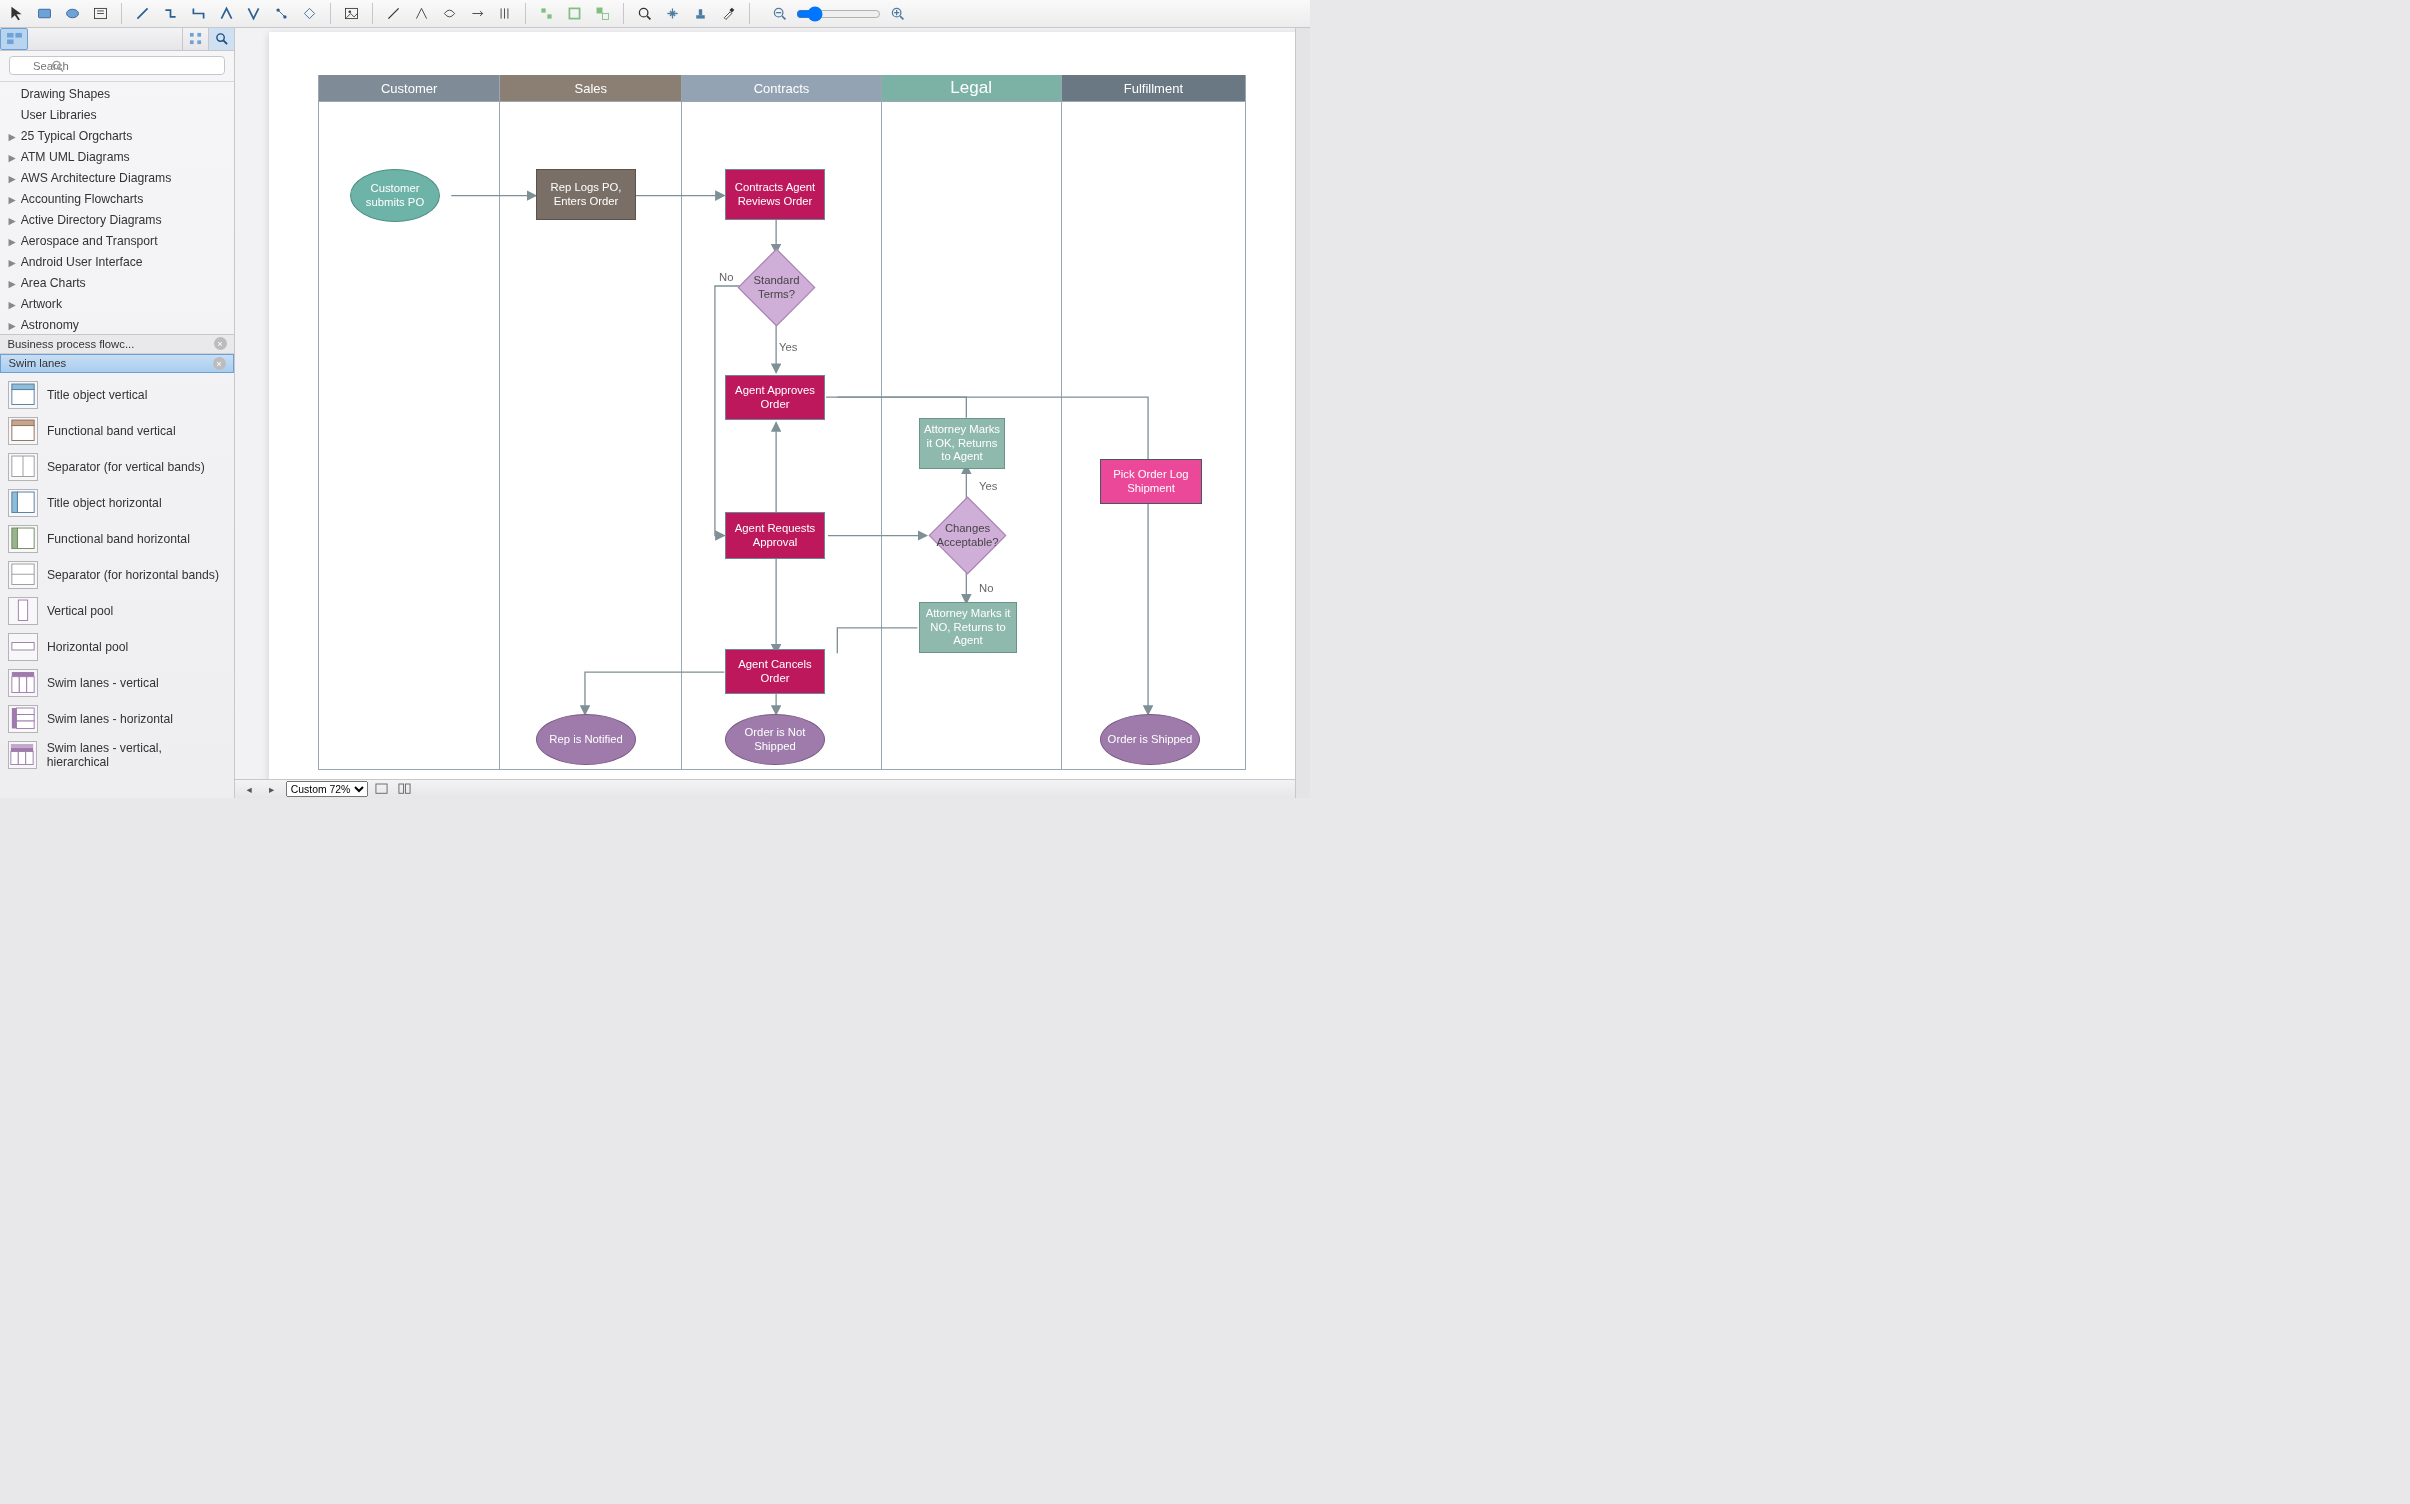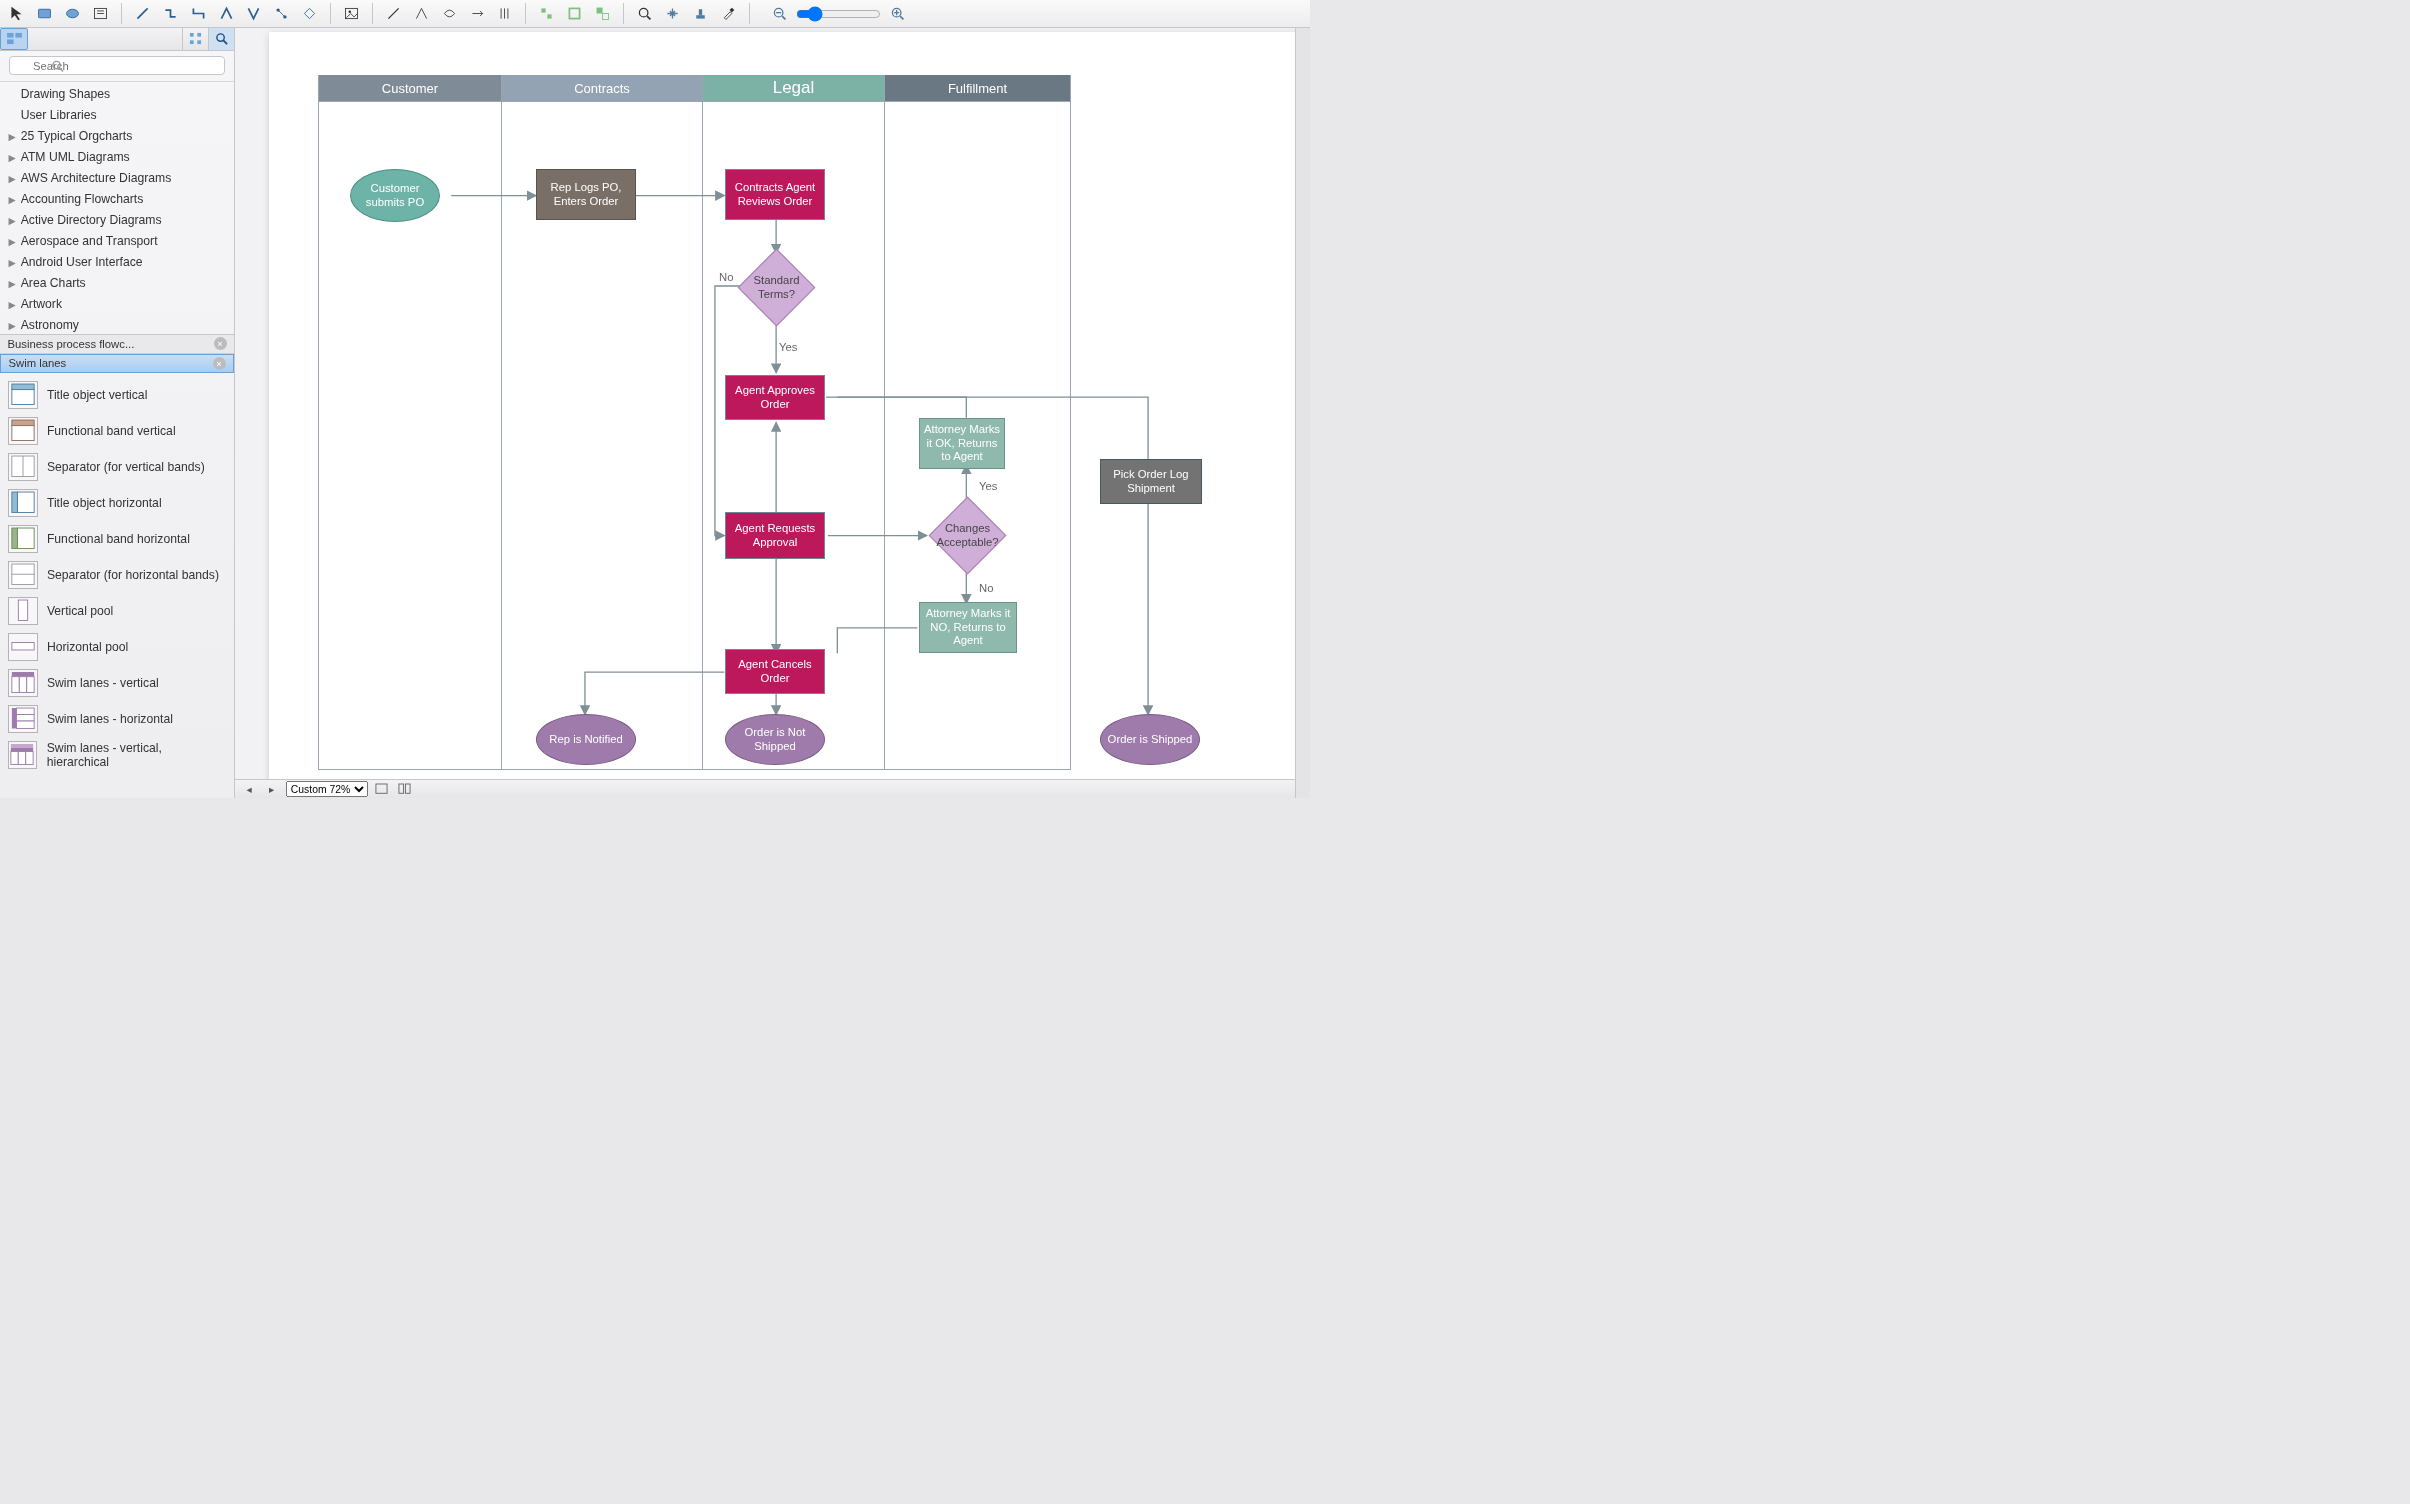--- a/index.html
+++ b/index.html
@@ -61,21 +61,21 @@
   .pool-title { height: 32px; background: #a9bbcc; border: 0.9px solid #6e859b; display: flex; align-items: center; justify-content: center; color: #283746; font-size: 14px; }
   .lanes { display: flex; }
   .lane-head { height: 26px; display: flex; align-items: center; justify-content: center; color: #fff; font-size: 13px; }
   .lane { position: relative; border-right: 0.9px solid #9aa7b3; }
   .lane:first-child { border-left: 0.9px solid #9aa7b3; margin-left: 8px; }
   .lane-body { height: 669px; border-top: 0.9px solid #9aa7b3; border-bottom: 0.9px solid #9aa7b3; }
 
   
   .shape { position: absolute; display: flex; align-items: center; justify-content: center; text-align: center; color: #fff; font-size: 11.3px; line-height: 1.2; padding: 3.8px; }
   .proc { background: #be185d; border: 0.9px solid #6e859b; }
-  .proc-dark { background: #737373; border: 0.9px solid #455a60; }
+  .proc-dark { background: #ec4899; border: 0.9px solid #455a60; }
   .proc-teal { background: #8fb9ac; border: 0.9px solid #6a9487; }
   .terminator-green { background: #6db3a7; border: 0.9px solid #4f8f84; border-radius: 50%; }
   .terminator-purple { background: #9e7bab; border: 0.9px solid #7a5a87; border-radius: 50%; }
   .diamond-wrap { transform: rotate(45deg); }
   .diamond-inner { transform: rotate(-45deg); display: flex; align-items: center; justify-content: center; text-align: center; color: #444; font-size: 11.3px; line-height: 1.2; width: 100%; height: 100%; }
   .diamond { background: #cfaed8; border: 0.9px solid #a47fb0; }
 
   .edge-label { position: absolute; font-size: 11.3px; color: #666; }
 
   
@@ -464,20 +464,24 @@
       <div class="canvas-scroll">
         <div class="page-shadow"></div>
         <div class="page">
 
           <div class="pool">
             <div class="lanes">
               <div class="lane" style="width:184px">
                 <div class="lane-head" style="background:#7f8c98">Customer</div>
                 <div class="lane-body"></div>
               </div>
+              <div class="lane" style="width:184px">
+                <div class="lane-head" style="background:#8b7f74">Sales</div>
+                <div class="lane-body"></div>
+              </div>
               <div class="lane" style="width:201px">
                 <div class="lane-head" style="background:#93a3b3">Contracts</div>
                 <div class="lane-body"></div>
               </div>
               <div class="lane" style="width:182px">
                 <div class="lane-head" style="background:#7bb2a5;font-size:17px">Legal</div>
                 <div class="lane-body"></div>
               </div>
               <div class="lane" style="width:186px">
                 <div class="lane-head" style="background:#6a7884">Fulfillment</div>

